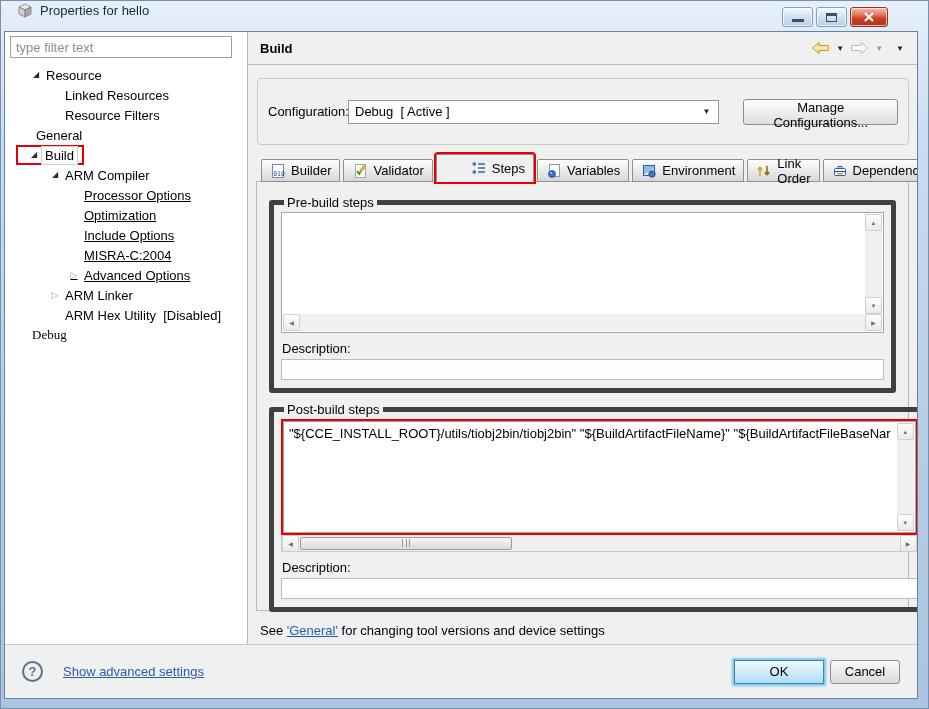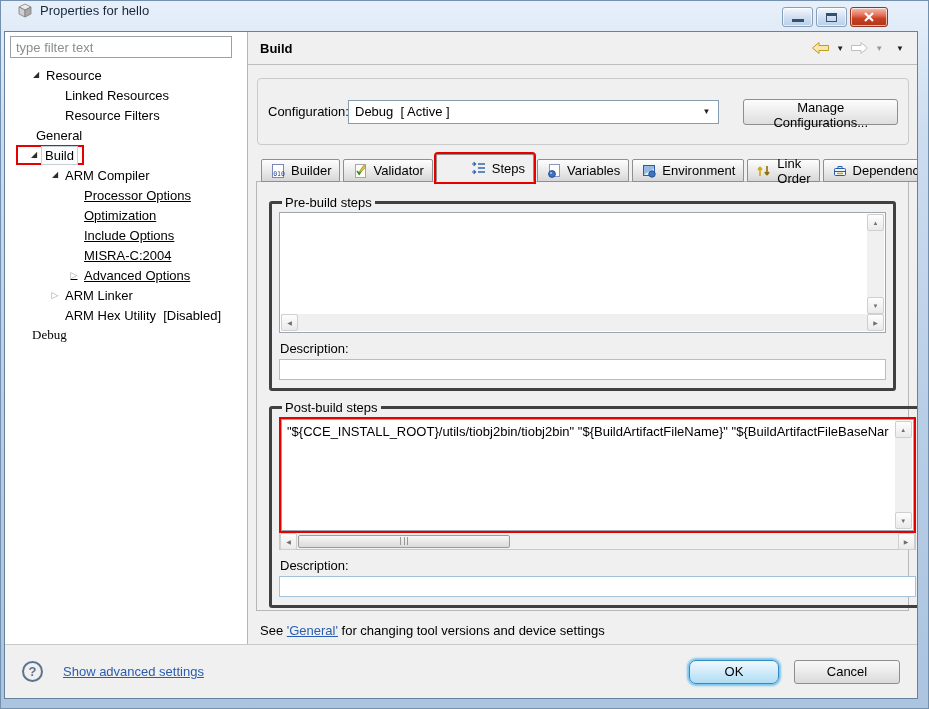--- a/index.html
+++ b/index.html
@@ -63,21 +63,21 @@
   
   .tabs{flex:none;display:flex;align-items:flex-end;margin:9px 0 0 13px;height:28px;position:relative;z-index:2;}
   .tab{height:23px;display:flex;align-items:center;gap:5px;padding:0 8px;margin-right:3px;
     border:1px solid #8f8f8f;border-radius:2px 2px 0 0;background:linear-gradient(#fefefe,#e9e9e9 55%,#d7d7d7);}
   .tab.active{height:28px;background:#f0f0f0;border-bottom-color:#f0f0f0;z-index:3;outline:2px solid var(--annot);padding-left:34px;}
   .tab .ticon{display:flex;flex:none;}
 
   .tab-panel{flex:none;margin:0 8px;margin-top:-1px;border:1px solid #b7b7b7;background:#f0f0f0;
     padding:13px 12px 10px 12px;height:430px;position:relative;z-index:1;}
 
-  fieldset.group{border:3px solid #404040;border-radius:3px;margin:0;padding:2px 7px 8px 7px;}
+  fieldset.group{border:5px solid #404040;border-radius:3px;margin:0;padding:2px 7px 8px 7px;}
   fieldset.group legend{padding:0 3px;margin-left:3px;}
   .group + .group-gap{height:9px;}
 
   .text-control{position:relative;height:121px;border:1px solid #9ea7af;background:#fff;}
   .vscroll{position:absolute;top:1px;right:1px;bottom:18px;width:17px;background:#f0f0f0;
     display:flex;flex-direction:column;justify-content:space-between;}
   .vscroll.full{bottom:1px;}
   .hscroll{position:absolute;left:1px;right:1px;bottom:1px;height:17px;background:#f0f0f0;
     display:flex;justify-content:space-between;align-items:center;}
   .sb-btn{width:17px;height:17px;flex:none;display:flex;align-items:center;justify-content:center;
@@ -99,23 +99,23 @@
     padding:0 4px;font-family:"Liberation Sans",sans-serif;font-size:13px;}
 
   .note{margin:12px 0 0 12px;}
   .note a,.adv-link{color:var(--link);text-decoration:underline;cursor:pointer;}
 
   
   .bottom-bar{flex:none;height:54px;border-top:1px solid #c9c9c9;display:flex;align-items:center;padding:0 17px;background:#f0f0f0;}
   .help-circle{width:21px;height:21px;border-radius:50%;border:2px solid #5a758f;color:#5a758f;flex:none;
     display:flex;align-items:center;justify-content:center;font-weight:bold;font-size:13px;}
   .adv-link{margin-left:20px;}
-  .ok-btn{margin-left:auto;width:90px;height:24px;border:1px solid #2f8bc0;border-radius:7px;
+  .ok-btn{margin-left:auto;width:90px;height:24px;border:1px solid #2f8bc0;border-radius:0;
     background:linear-gradient(#f0f8fd,#d3ecfb 45%,#b0ddf4);box-shadow:0 0 2px 2px #7cc5ee;font-family:"Liberation Sans",sans-serif;font-size:13px;}
-  .cancel-btn{margin-left:15px;width:106px;height:24px;border:1px solid #8e8e8e;border-radius:3px;
+  .cancel-btn{margin-left:6px;width:70px;height:24px;border:1px solid #8e8e8e;border-radius:3px;
     background:linear-gradient(#f8f8f8,#ececec 45%,#dadada);font-family:"Liberation Sans",sans-serif;font-size:13px;}
 </style>
 </head>
 <body>
 
 <div class="window">
   <div class="window-outline"></div>
 
   <div class="titlebar">
     <span class="title-icon">

